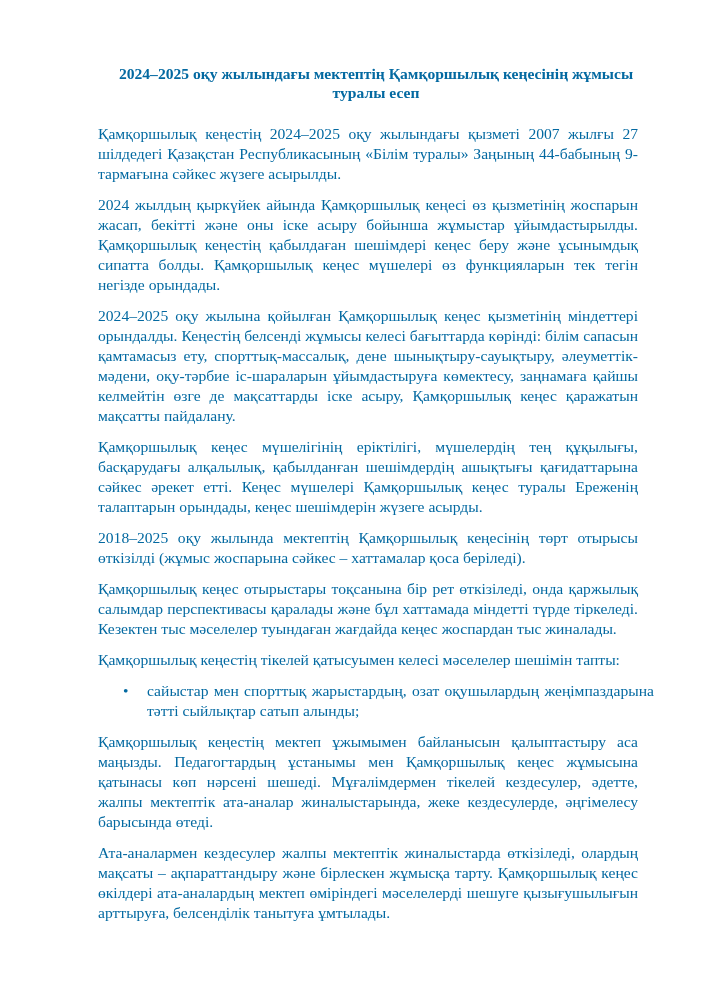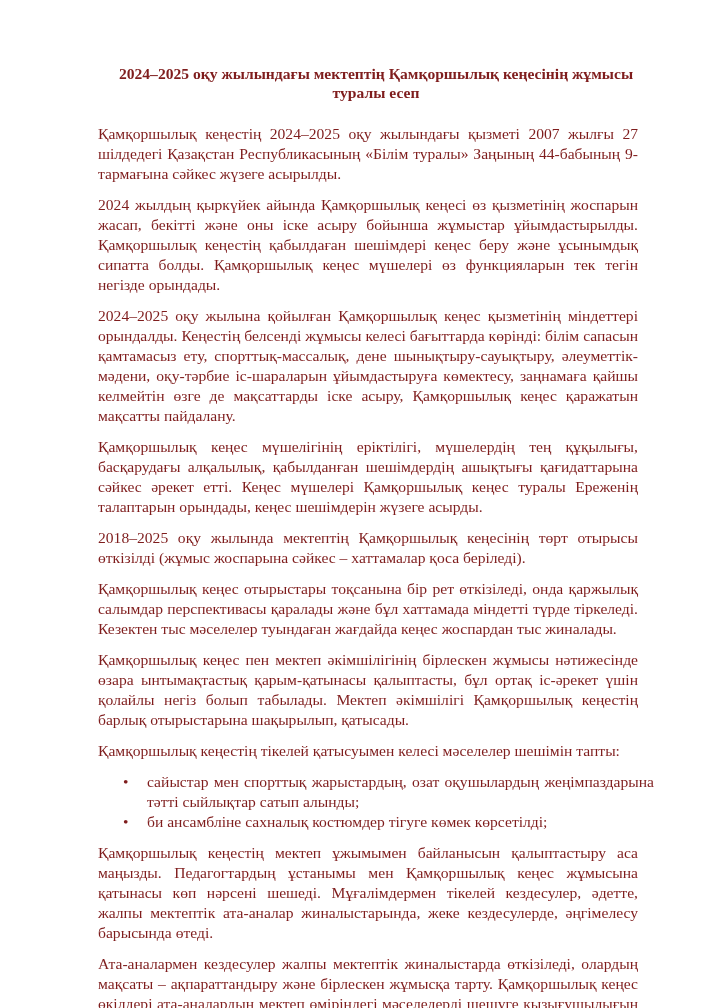--- a/index.html
+++ b/index.html
@@ -11,21 +11,21 @@
     width: 712px;
     height: 1008px;
     overflow: hidden;
   }
   .page {
     box-sizing: border-box;
     width: 712px;
     height: 1008px;
     padding: 64px 58px 40px 98px;
     background: #ffffff;
-    color: #7f1d1d;
+    color: #0369a1;
     font-family: "Liberation Serif", "DejaVu Serif", serif;
     font-size: 15.6px;
     line-height: 20px;
   }
   .doc-title {
     font-size: 15.6px;
     font-weight: bold;
     text-align: center;
     margin: 0 0 22px 0;
     line-height: 19px;
@@ -58,23 +58,21 @@
 
 <div class="page">
   <h1 class="doc-title">2024–2025 оқу жылындағы мектептің Қамқоршылық кеңесінің жұмысы туралы есеп</h1>
 
   <p class="para">Қамқоршылық кеңестің 2024–2025 оқу жылындағы қызметі 2007 жылғы 27 шілдедегі Қазақстан Республикасының «Білім туралы» Заңының 44-бабының 9-тармағына сәйкес жүзеге асырылды.</p>
   <p class="para">2024 жылдың қыркүйек айында Қамқоршылық кеңесі өз қызметінің жоспарын жасап, бекітті және оны іске асыру бойынша жұмыстар ұйымдастырылды. Қамқоршылық кеңестің қабылдаған шешімдері кеңес беру және ұсынымдық сипатта болды. Қамқоршылық кеңес мүшелері өз функцияларын тек тегін негізде орындады.</p>
   <p class="para">2024–2025 оқу жылына қойылған Қамқоршылық кеңес қызметінің міндеттері орындалды. Кеңестің белсенді жұмысы келесі бағыттарда көрінді: білім сапасын қамтамасыз ету, спорттық-массалық, дене шынықтыру-сауықтыру, әлеуметтік-мәдени, оқу-тәрбие іс-шараларын ұйымдастыруға көмектесу, заңнамаға қайшы келмейтін өзге де мақсаттарды іске асыру, Қамқоршылық кеңес қаражатын мақсатты пайдалану.</p>
   <p class="para">Қамқоршылық кеңес мүшелігінің еріктілігі, мүшелердің тең құқылығы, басқарудағы алқалылық, қабылданған шешімдердің ашықтығы қағидаттарына сәйкес әрекет етті. Кеңес мүшелері Қамқоршылық кеңес туралы Ереженің талаптарын орындады, кеңес шешімдерін жүзеге асырды.</p>
   <p class="para">2018–2025 оқу жылында мектептің Қамқоршылық кеңесінің төрт отырысы өткізілді (жұмыс жоспарына сәйкес – хаттамалар қоса беріледі).</p>
   <p class="para">Қамқоршылық кеңес отырыстары тоқсанына бір рет өткізіледі, онда қаржылық салымдар перспективасы қаралады және бұл хаттамада міндетті түрде тіркеледі. Кезектен тыс мәселелер туындаған жағдайда кеңес жоспардан тыс жиналады.</p>
-  <p class="para">Қамқоршылық кеңес пен мектеп әкімшілігінің бірлескен жұмысы нәтижесінде өзара ынтымақтастық қарым-қатынасы қалыптасты, бұл ортақ іс-әрекет үшін қолайлы негіз болып табылады. Мектеп әкімшілігі Қамқоршылық кеңестің барлық отырыстарына шақырылып, қатысады.</p>
   <p class="para">Қамқоршылық кеңестің тікелей қатысуымен келесі мәселелер шешімін тапты:</p>
 
   <ul class="bullet-list">
     <li>сайыстар мен спорттық жарыстардың, озат оқушылардың жеңімпаздарына тәтті сыйлықтар сатып алынды;</li>
-    <li>би ансамбліне сахналық костюмдер тігуге көмек көрсетілді;</li>
   </ul>
 
   <p class="para">Қамқоршылық кеңестің мектеп ұжымымен байланысын қалыптастыру аса маңызды. Педагогтардың ұстанымы мен Қамқоршылық кеңес жұмысына қатынасы көп нәрсені шешеді. Мұғалімдермен тікелей кездесулер, әдетте, жалпы мектептік ата-аналар жиналыстарында, жеке кездесулерде, әңгімелесу барысында өтеді.</p>
   <p class="para">Ата-аналармен кездесулер жалпы мектептік жиналыстарда өткізіледі, олардың мақсаты – ақпараттандыру және бірлескен жұмысқа тарту. Қамқоршылық кеңес өкілдері ата-аналардың мектеп өміріндегі мәселелерді шешуге қызығушылығын арттыруға, белсенділік танытуға ұмтылады.</p>
 </div>
 
 </body></html>

